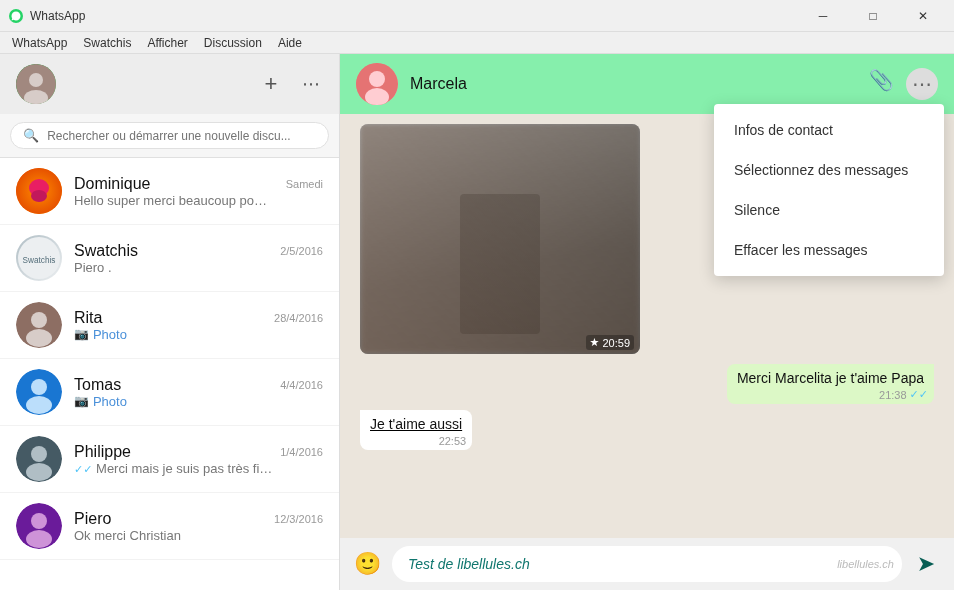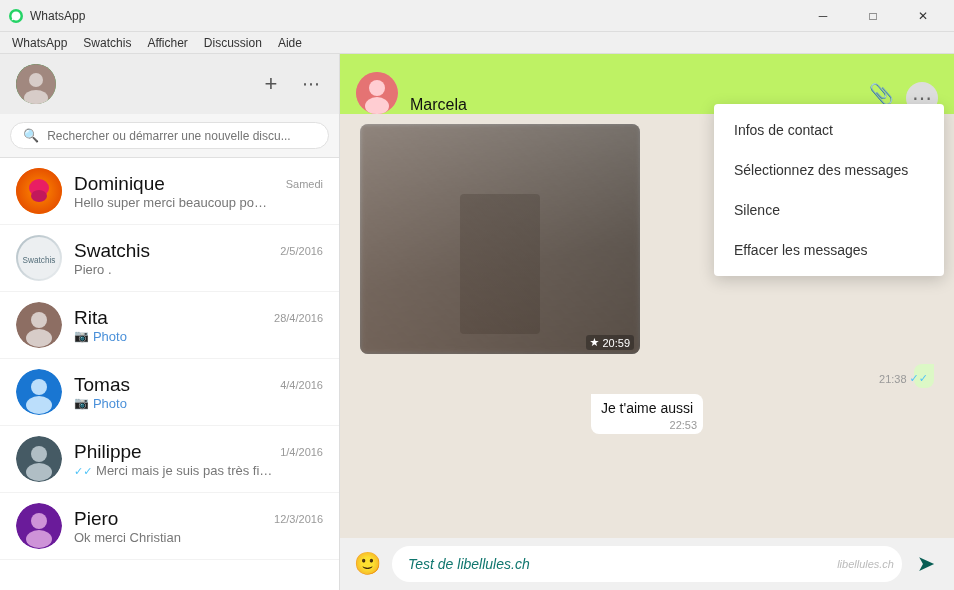--- a/index.html
+++ b/index.html
@@ -122,21 +122,21 @@
       width: 46px; height: 46px; border-radius: 50%;
       flex-shrink: 0;
       overflow: hidden;
     }
     .chat-info { flex: 1; min-width: 0; }
     .chat-name-row {
       display: flex;
       justify-content: space-between;
       align-items: center;
     }
-    .chat-name { font-size: 19px; font-weight: 500; color: #111; }
+    .chat-name { font-size: 16px; font-weight: 500; color: #111; }
     .chat-time { font-size: 11px; color: #999; }
     .chat-preview { font-size: 13px; color: #777; white-space: nowrap; overflow: hidden; text-overflow: ellipsis; max-width: 200px; }
     .chat-preview.photo-icon { display: flex; align-items: center; gap: 4px; }
 
     
     .chat-panel {
       flex: 1;
       background: #ece5dd;
       display: flex;
       flex-direction: column;
@@ -147,24 +147,24 @@
     .chat-bg {
       position: absolute;
       inset: 0;
       background-color: #ece5dd;
       opacity: 0.4;
       pointer-events: none;
     }
 
     
     .chat-header {
-      background: #bef264;
+      background: #86efac;
       height: 60px;
       display: flex;
-      align-items: flex-end;
+      align-items: center;
       padding: 0 16px;
       gap: 12px;
       z-index: 10;
       position: relative;
     }
     .chat-contact-info { flex: 1; }
     .chat-contact-name { font-size: 16px; font-weight: 500; color: #111; }
     .chat-contact-status { font-size: 12px; color: #777; }
     .chat-header-actions { display: flex; gap: 12px; }
 
@@ -236,22 +236,23 @@
       position: absolute;
       bottom: 3px; right: 6px;
       font-size: 11px; color: #999;
       display: flex; align-items: center; gap: 3px;
     }
     .check-marks { color: #4fc3f7; }
 
     
     .msg-received {
       display: flex;
-      justify-content: center;
+      justify-content: flex-start;
       margin-bottom: 6px;
+      text-decoration: underline;
     }
     .msg-received-bubble {
       background: #fff;
       border-radius: 0 8px 8px 8px;
       padding: 6px 10px 18px 10px;
       max-width: 300px;
       position: relative;
       font-size: 14px;
       color: #111;
     }
@@ -536,20 +537,21 @@
           <div style="position:absolute;inset:0;background:linear-gradient(45deg,rgba(150,120,100,0.5),rgba(80,60,40,0.3));filter:blur(2px);"></div>
           <div class="msg-image-time">
             <span>★</span>
             <span>20:59</span>
           </div>
         </div>
       </div>
 
       <div class="msg-sent">
         <div class="msg-sent-bubble">
+          <span>Merci Marcelita je t'aime Papa</span>
           <div class="msg-sent-meta">
             <span>21:38</span>
             <span class="check-marks">✓✓</span>
           </div>
         </div>
       </div>
 
       <div class="msg-received">
         <div class="msg-received-bubble">
           <span>Je t'aime aussi</span>

